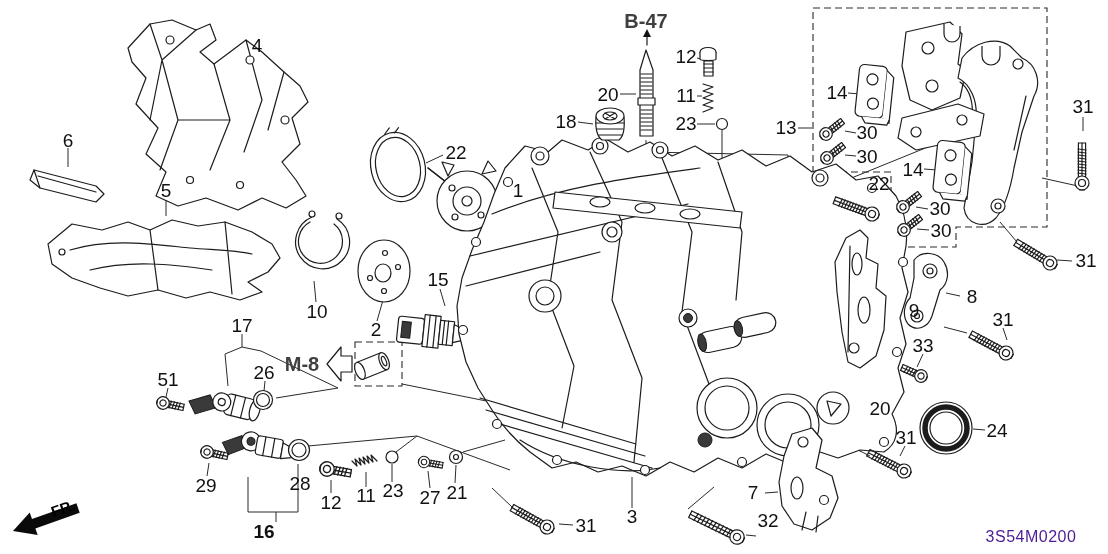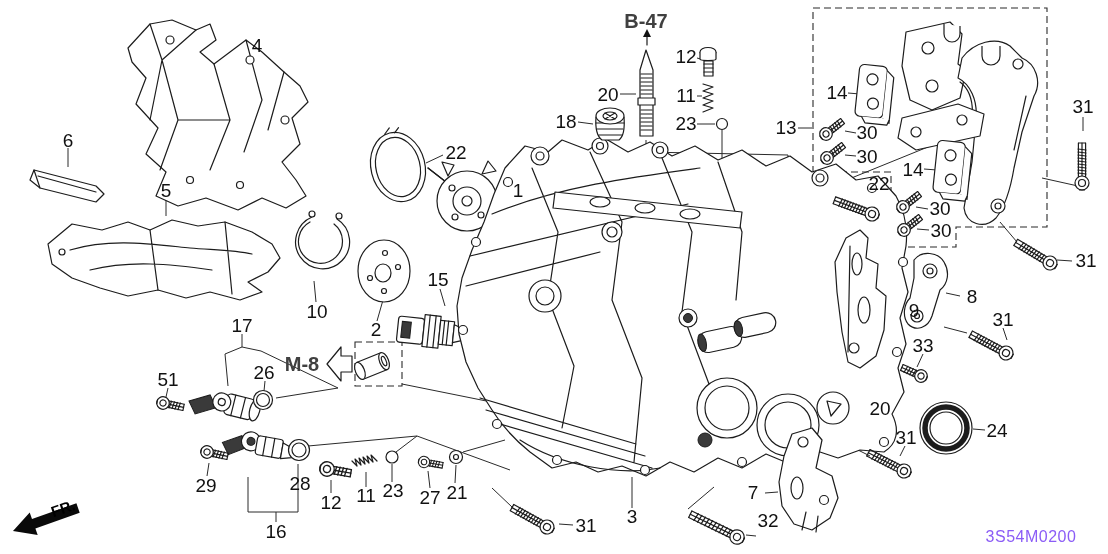--- a/index.html
+++ b/index.html
@@ -6,21 +6,21 @@
   .stage{position:relative;width:1108px;height:554px;background:#ffffff;overflow:hidden;
          font-family:"Liberation Sans", sans-serif;color:#111;}
   .stage svg{position:absolute;left:0;top:0;}
   .callout-layer{position:absolute;left:0;top:0;width:100%;height:100%;}
   .callout{position:absolute;transform:translate(-50%,-50%);font-size:19px;font-weight:400;
            color:#111;white-space:nowrap;line-height:1;letter-spacing:0px;}
   .ref-label{position:absolute;transform:translate(-50%,-50%);font-weight:bold;font-size:20px;
              color:#404040;white-space:nowrap;line-height:1;}
   .fr-label{position:absolute;transform:translate(-50%,-50%) rotate(-19deg);font-weight:bold;
             font-size:15px;color:#000;}
-  .diagram-code{position:absolute;transform:translate(-50%,-50%);font-size:16px;color:#8b5cf6;
+  .diagram-code{position:absolute;transform:translate(-50%,-50%);font-size:16px;color:#4c1d95;
                 letter-spacing:0.5px;}
   .ln{stroke:#1c1c1c;fill:none;stroke-width:1.2;stroke-linejoin:round;stroke-linecap:round;}
   .fw{stroke:#1c1c1c;fill:#fff;stroke-width:1.2;stroke-linejoin:round;}
   .ld{stroke:#2a2a2a;fill:none;stroke-width:1;}
   .dash{stroke:#2a2a2a;fill:none;stroke-width:1.1;stroke-dasharray:7 4;}
   .dk{fill:#3a3a3a;stroke:#1c1c1c;stroke-width:1;}
 </style>
 </head>
 <body>
 
@@ -407,21 +407,21 @@
       <span class="callout" style="left: 166px; top: 190px;">5</span>
       <span class="callout" style="left: 456px; top: 152px;">22</span>
       <span class="callout" style="left: 518px; top: 190px;">1</span>
       <span class="callout" style="left: 317px; top: 311px;">10</span>
       <span class="callout" style="left: 376px; top: 329px;">2</span>
       <span class="callout" style="left: 438px; top: 279px;">15</span>
       <span class="callout" style="left: 242px; top: 325px;">17</span>
       <span class="callout" style="left: 264px; top: 372px;">26</span>
       <span class="callout" style="left: 168px; top: 379px;">51</span>
       <span class="callout" style="left: 206px; top: 485px;">29</span>
-      <span class="callout" style="left: 276px; top: 531px;">16</span>
+      <span class="callout" style="left: 264px; top: 531px; font-weight: bold;">16</span>
       <span class="callout" style="left: 300px; top: 483px;">28</span>
       <span class="callout" style="left: 331px; top: 502px;">12</span>
       <span class="callout" style="left: 366px; top: 495px;">11</span>
       <span class="callout" style="left: 393px; top: 490px;">23</span>
       <span class="callout" style="left: 430px; top: 497px;">27</span>
       <span class="callout" style="left: 457px; top: 492px;">21</span>
       <span class="callout" style="left: 608px; top: 94px;">20</span>
       <span class="callout" style="left: 566px; top: 121px;">18</span>
       <span class="callout" style="left: 686px; top: 56px;">12</span>
       <span class="callout" style="left: 686px; top: 95px;">11</span>

